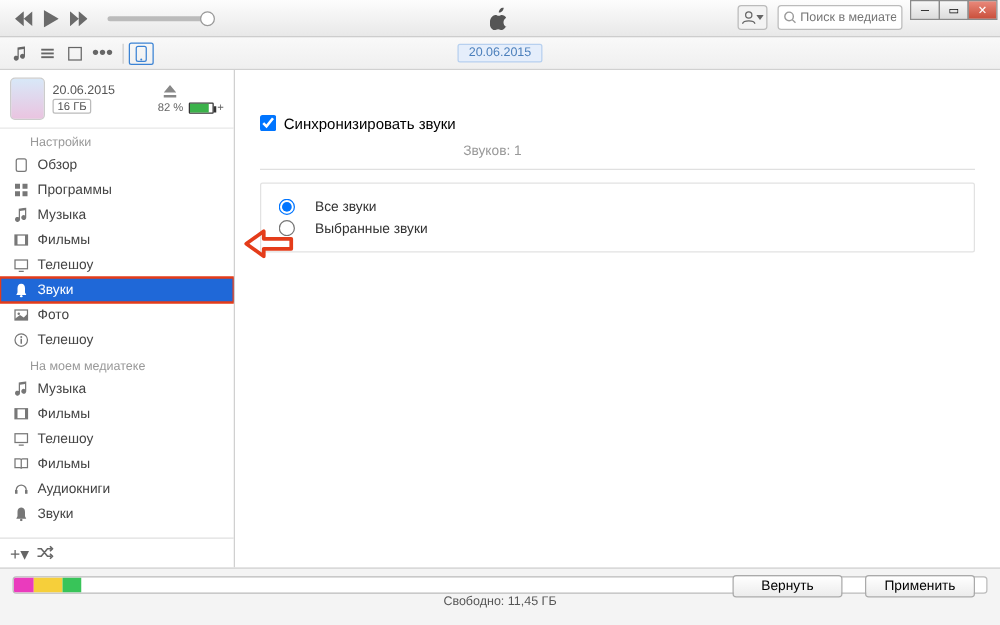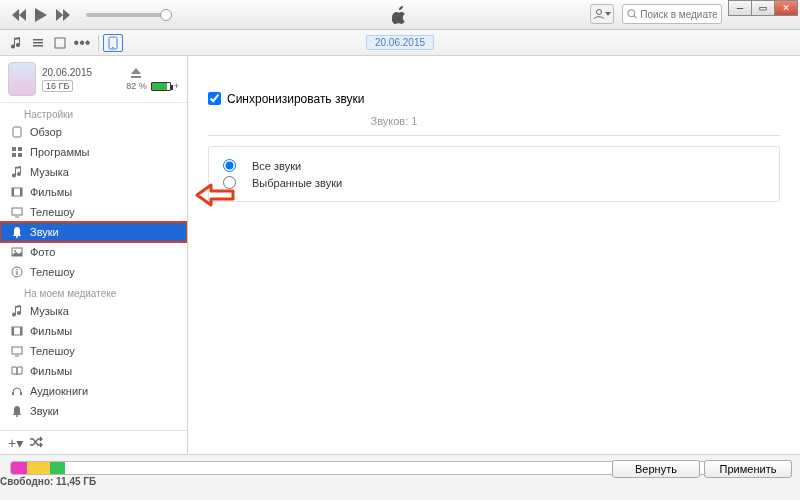--- a/index.html
+++ b/index.html
@@ -68,22 +68,22 @@
 .arrow { position:absolute; left:195px; top:183px; pointer-events:none; }
 .arrow svg { display:block; }
 
 
 .footer { height:46px; border-top:1px solid #d0d0d0; background:#f4f4f4; display:flex; flex-direction:column; }
 .storage { margin:6px 10px 0; height:14px; border:1px solid #bbb; border-radius:3px; overflow:hidden; display:flex; background:#fff;}
 .seg { height:100%; }
 .seg.pink{background:#ea3bbd;}
 .seg.yellow{background:#f6cf3a;}
 .seg.green{background:#38c459;}
-.storage-label { text-align:left; font-size:10px; color:#555; margin-top:1px; font-weight:bold;}
-.footer-btns { position:absolute; right:8px; bottom:22px; display:flex; gap:4px;}
+.storage-label { text-align:center; font-size:10px; color:#555; margin-top:1px; font-weight:normal;}
+.footer-btns { position:absolute; right:20px; bottom:22px; display:flex; gap:18px;}
 .fbtn { font-size:11px; padding:2px 14px; border:1px solid #aaa; background:linear-gradient(#fff,#ececec); border-radius:3px; min-width:88px; text-align:center;}
 
 
 .icon-svg { width:12px; height:12px; }
 </style>
 </head>
 <body>
 
 <div class="window">
 

